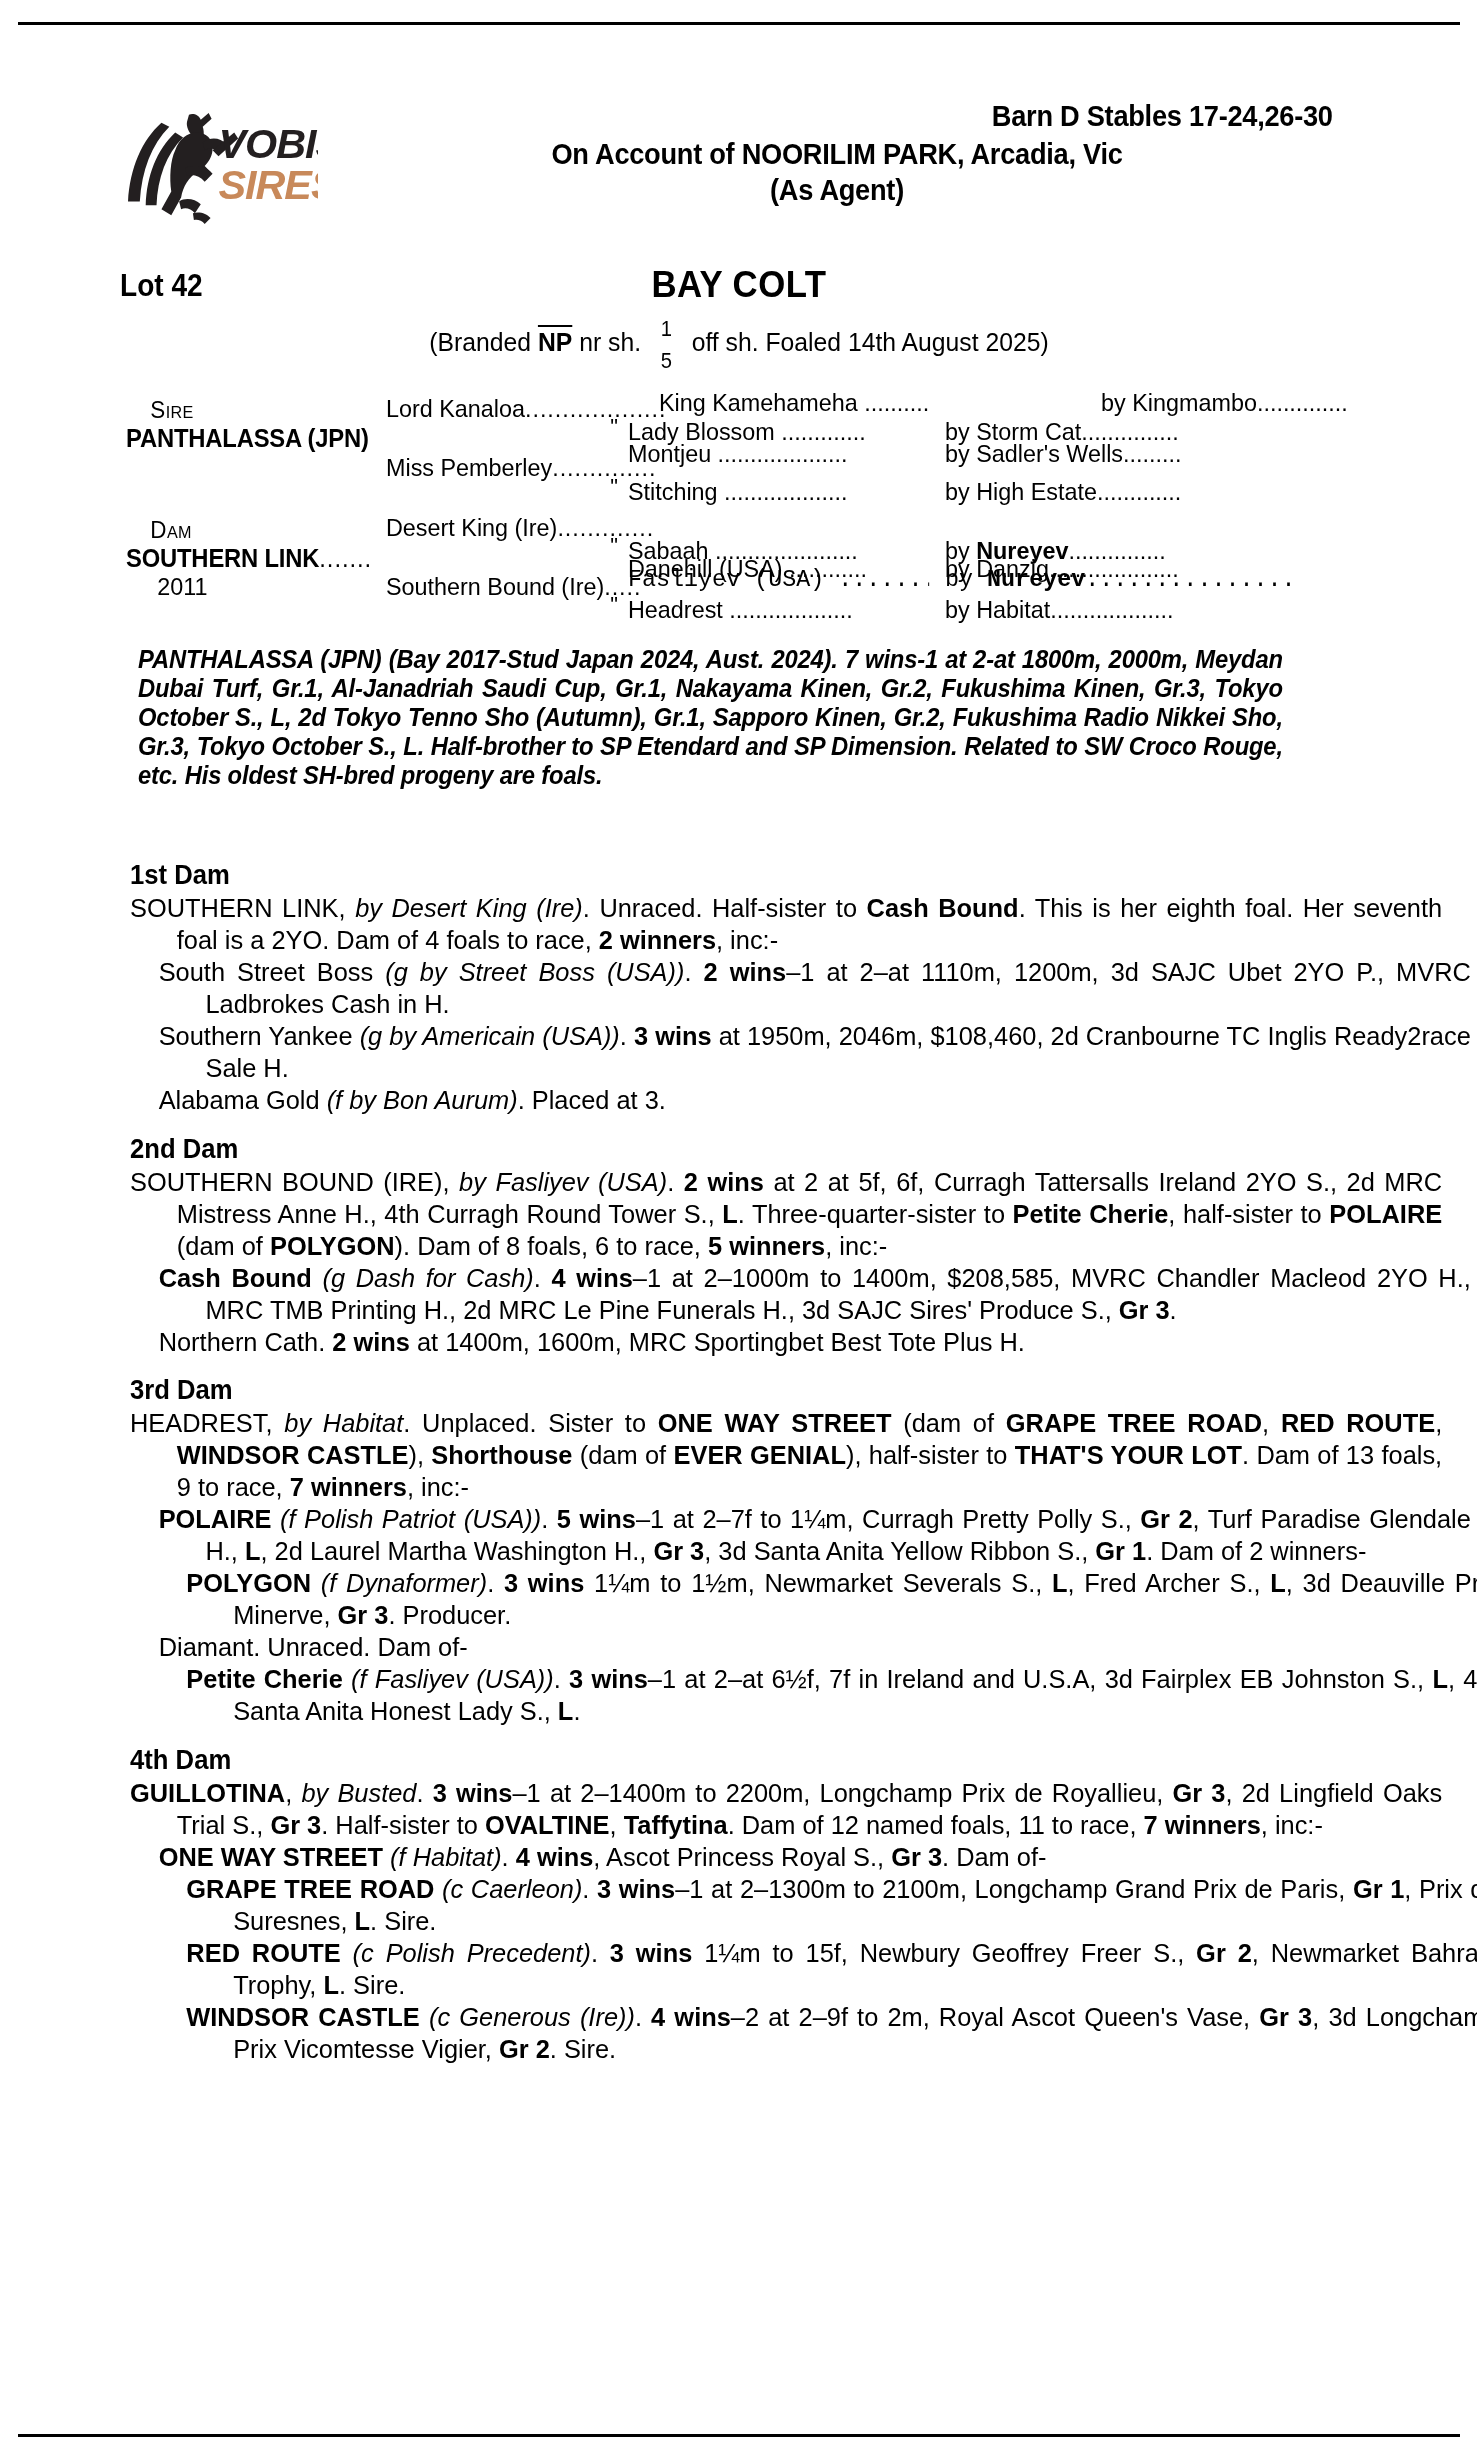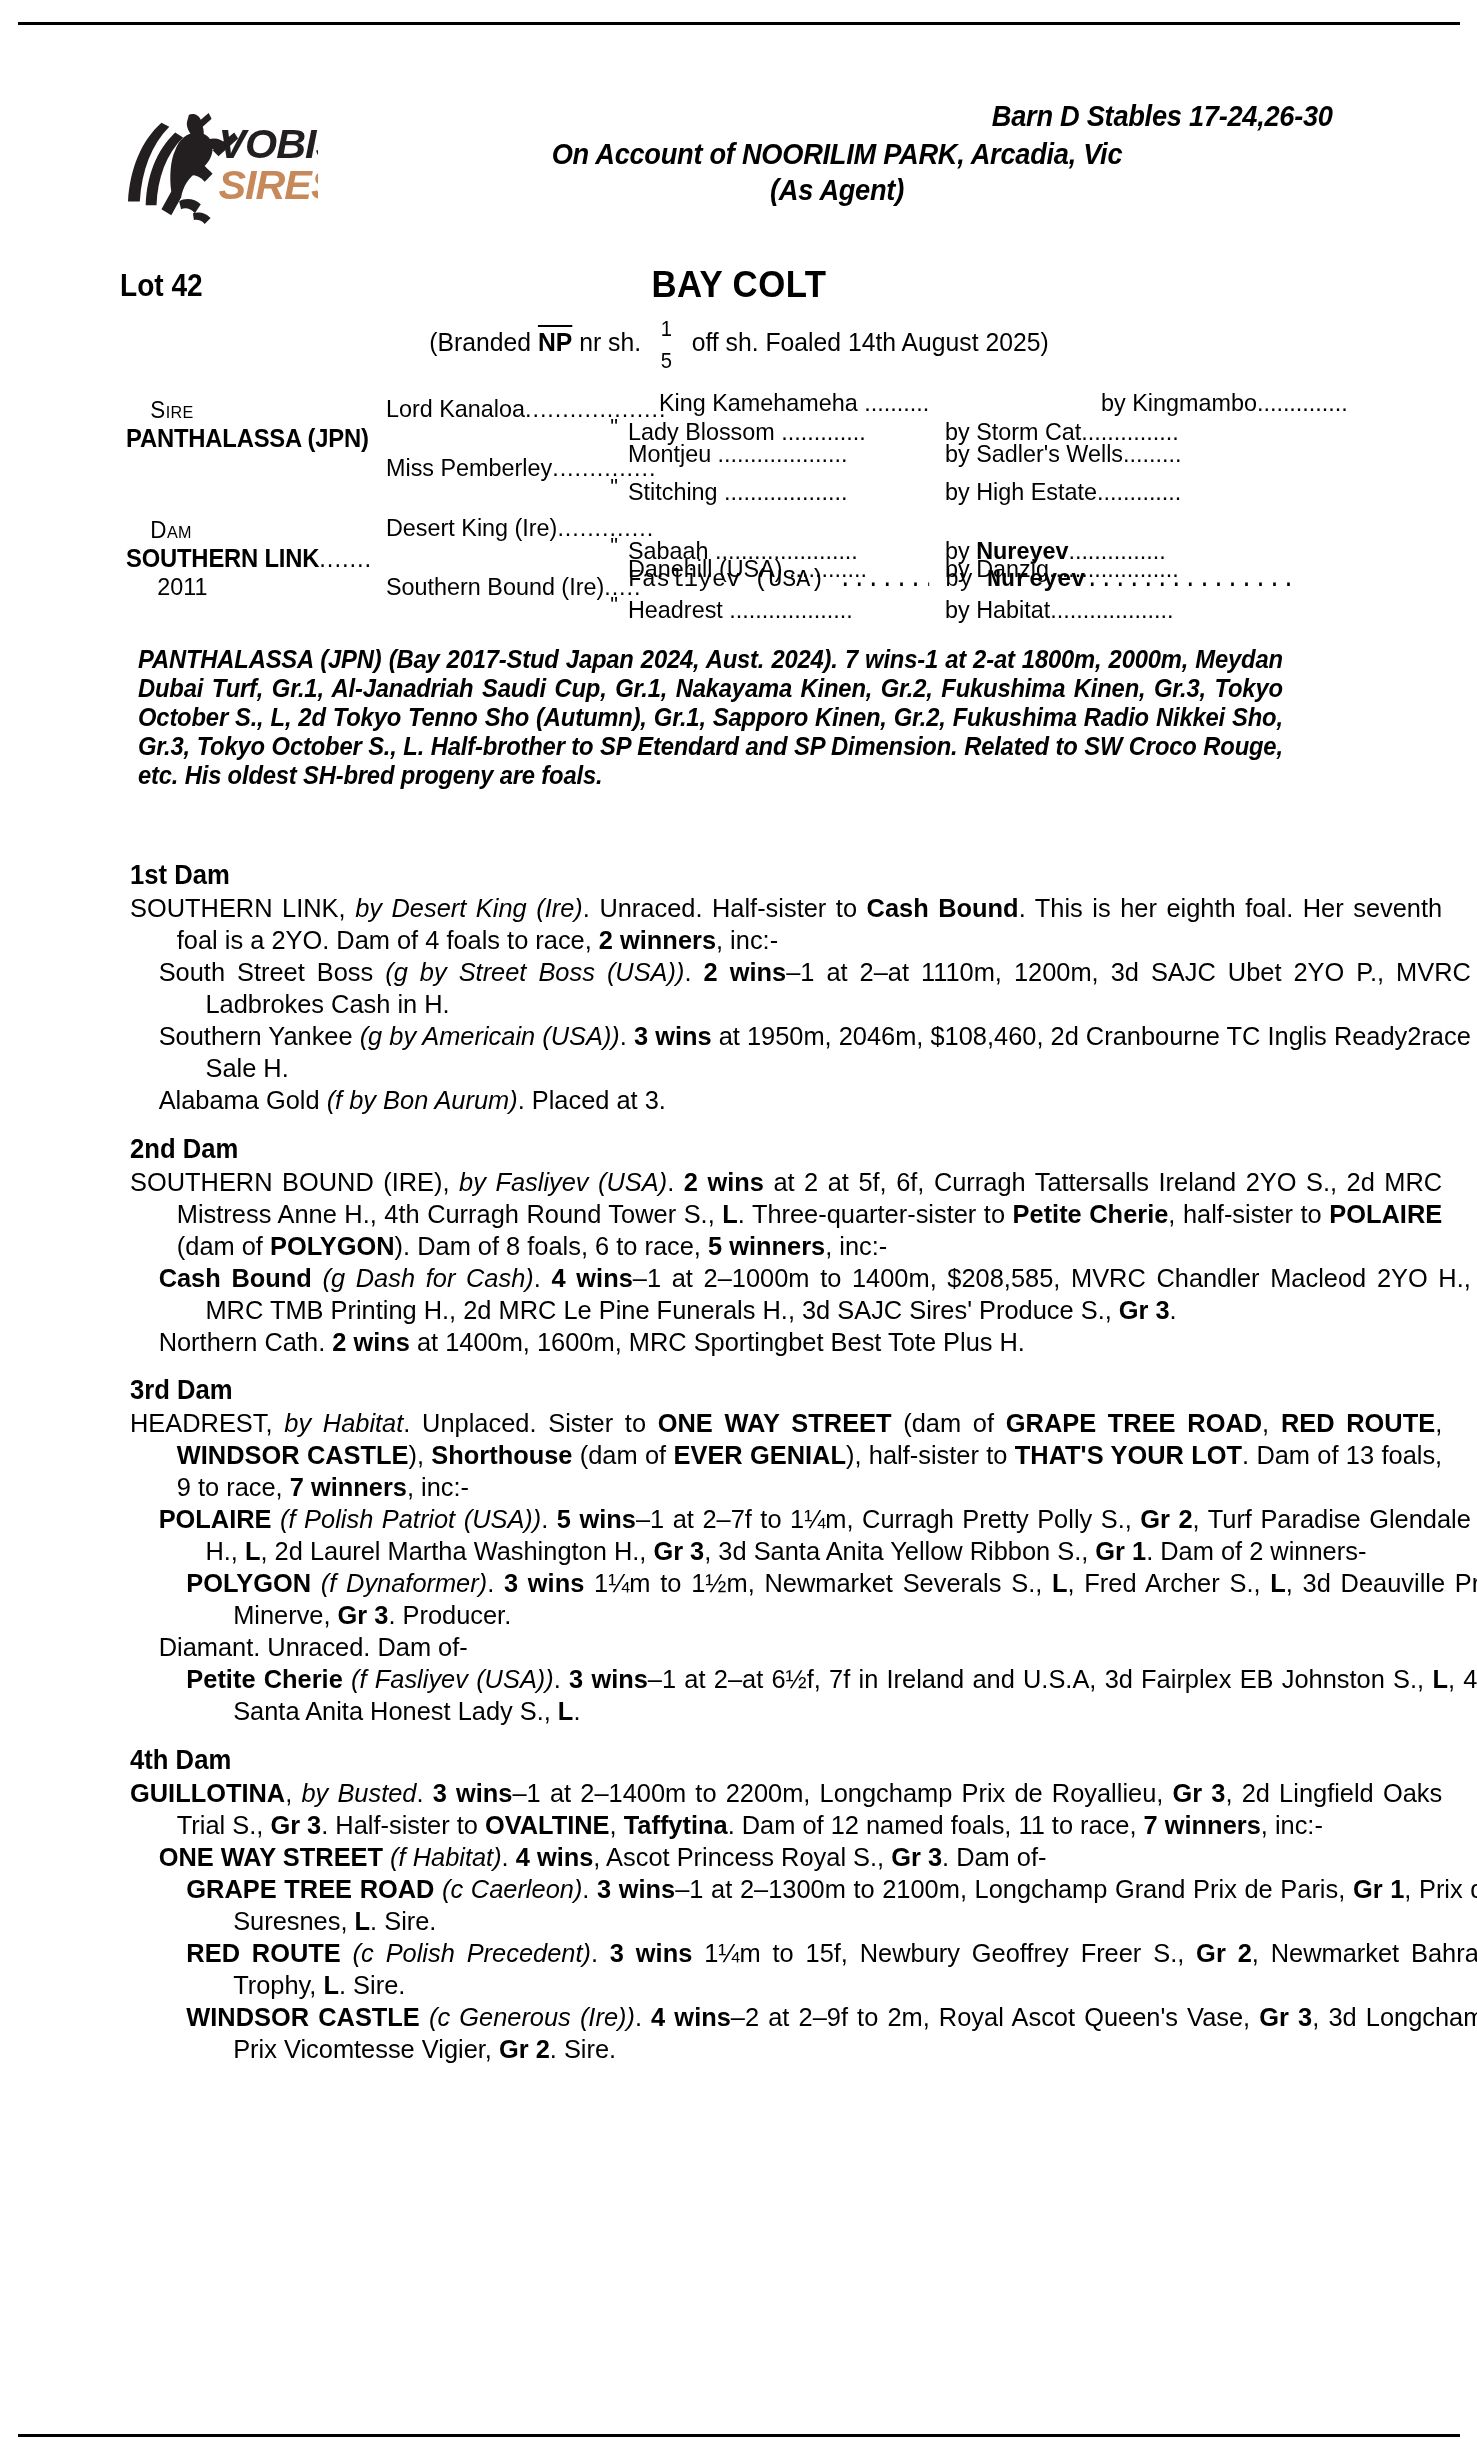--- a/index.html
+++ b/index.html
@@ -54,21 +54,20 @@
     height: 118px;
   }
   .logo svg { display:block; }
 
   .hdr-lines {
     position: absolute;
     left: 325px;
     top: 3.9px;
     width: 1024px;
     text-align: center;
-    font-style: italic;
   }
   .hdr-barn {
     font-weight: bold;
     font-size: 29.6px;
     letter-spacing: -0.3px;
     text-align: right;
     padding-right: 17.7px;
     transform: scaleX(0.92);
     transform-origin: right center;
     white-space: nowrap;

